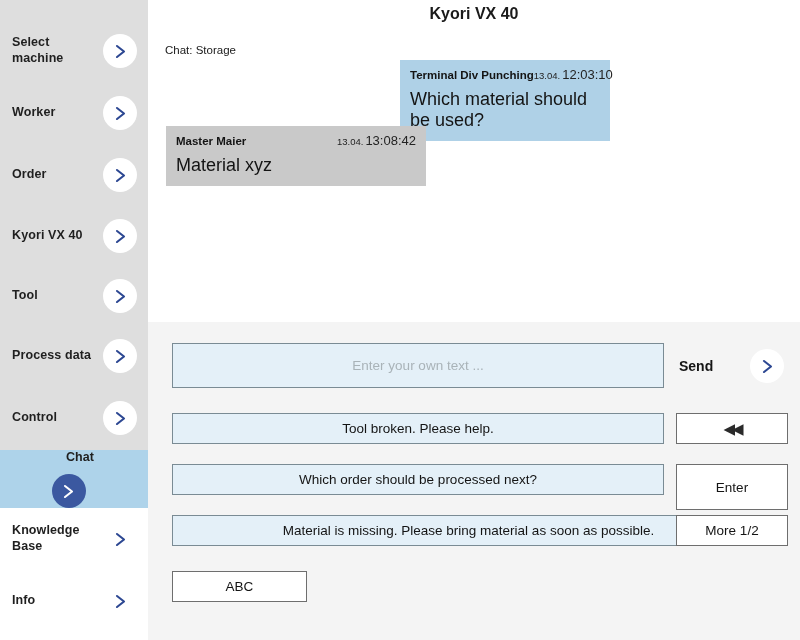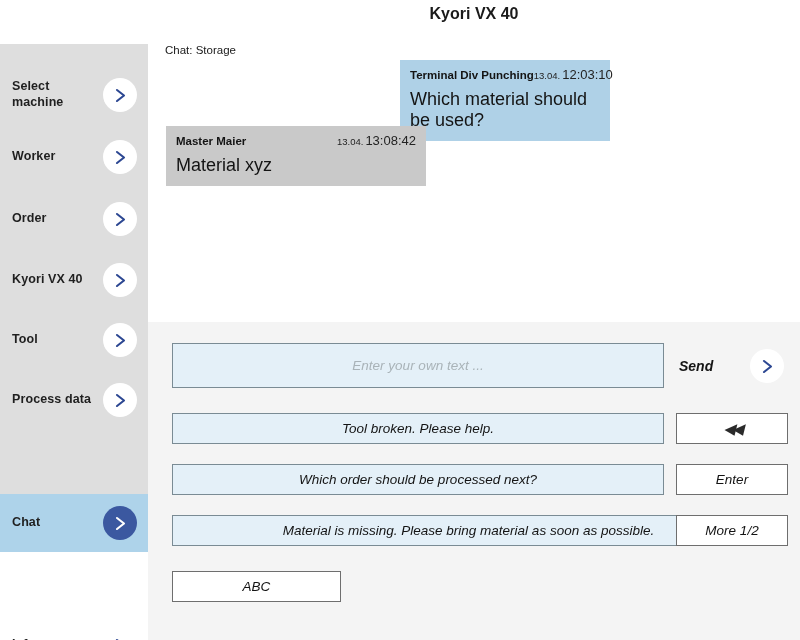--- a/index.html
+++ b/index.html
@@ -22,33 +22,33 @@
 
   
   #sidebar {
     position: absolute;
     left: 0;
     top: 0;
     width: 148px;
     height: 456px;
     background: #dedede;
     box-sizing: border-box;
-    margin-top: 44px;
   }
   .nav-item {
     position: absolute;
     left: 0;
     width: 148px;
     height: 58px;
     display: flex;
     align-items: center;
     box-sizing: border-box;
   }
   .nav-item.active {
     background: #aed3ea;
+    flex-direction: column;
   }
   .nav-label {
     flex: 1;
     padding-left: 12px;
     font-size: 12.5px;
     font-weight: bold;
     line-height: 1.25;
     color: #1f1f1f;
     letter-spacing: 0.1px;
   }
@@ -134,21 +134,20 @@
   #msg-1 { left: 18px;  top: 126px; width: 260px; }
 
   
   #input-panel {
     position: absolute;
     left: 148px;
     top: 322px;
     width: 652px;
     height: 318px;
     background: #f4f4f4;
-    font-style: italic;
   }
   .blue-field {
     position: absolute;
     background: #e4f0f8;
     border: 1px solid #7a8b94;
     box-sizing: border-box;
     display: flex;
     align-items: center;
     justify-content: center;
     font-size: 13.5px;
@@ -165,23 +164,23 @@
     background: #ffffff;
     border: 1px solid #6e6e6e;
     box-sizing: border-box;
     display: flex;
     align-items: center;
     justify-content: center;
     font-size: 13.5px;
     color: #141414;
   }
   #btn-rewind  { left: 528px; top: 91px;  width: 112px; height: 31px; }
-  #btn-enter   { left: 528px; top: 142px; width: 112px; height: 31px; }
+  #btn-enter   { left: 528px; top: 142px; width: 112px; height: 46px; }
   #btn-more    { left: 528px; top: 193px; width: 112px; height: 31px; }
-  #btn-abc     { left: 24px;  top: 249px; width: 169px; height: 31px; }
+  #btn-abc     { left: 24px;  top: 249px; width: 135px; height: 31px; }
   #btn-symbols { left: 370px; top: 249px; width: 146px; height: 31px; }
 
   #send-group {
     position: absolute;
     left: 528px;
     top: 28px;
     width: 124px;
     height: 32px;
     display: flex;
     align-items: center;
@@ -265,30 +264,46 @@
 
     <div class="nav-item" style="top:327px">
       <span class="nav-label">Process data</span>
       <span class="nav-circle">
         <svg width="15" height="17" viewBox="0 0 15 17">
             <polyline points="4,3 11,8.5 4,14" fill="none" stroke="#2c4792" stroke-width="2.1" stroke-linecap="round" stroke-linejoin="round"></polyline>
           </svg>
       </span>
     </div>
 
+    <div class="nav-item" style="top:389px">
+      <span class="nav-label">Control</span>
+      <span class="nav-circle">
+        <svg width="15" height="17" viewBox="0 0 15 17">
+            <polyline points="4,3 11,8.5 4,14" fill="none" stroke="#2c4792" stroke-width="2.1" stroke-linecap="round" stroke-linejoin="round"></polyline>
+          </svg>
+      </span>
+    </div>
 
     <div class="nav-item active" style="top:450px">
       <span class="nav-label">Chat</span>
       <span class="nav-circle">
         <svg width="15" height="17" viewBox="0 0 15 17">
             <polyline points="4,3 11,8.5 4,14" fill="none" stroke="#ffffff" stroke-width="2.1" stroke-linecap="round" stroke-linejoin="round"></polyline>
           </svg>
       </span>
     </div>
 
+    <div class="nav-item" style="top:510px">
+      <span class="nav-label">Knowledge Base</span>
+      <span class="nav-circle">
+        <svg width="15" height="17" viewBox="0 0 15 17">
+            <polyline points="4,3 11,8.5 4,14" fill="none" stroke="#2c4792" stroke-width="2.1" stroke-linecap="round" stroke-linejoin="round"></polyline>
+          </svg>
+      </span>
+    </div>
 
     <div class="nav-item" style="top:572px">
       <span class="nav-label">Info</span>
       <span class="nav-circle">
         <svg width="15" height="17" viewBox="0 0 15 17">
             <polyline points="4,3 11,8.5 4,14" fill="none" stroke="#2c4792" stroke-width="2.1" stroke-linecap="round" stroke-linejoin="round"></polyline>
           </svg>
       </span>
     </div>
 

